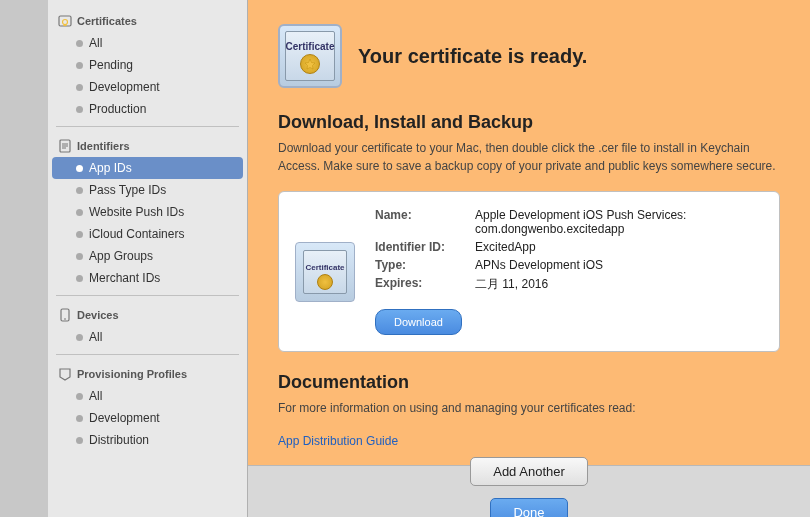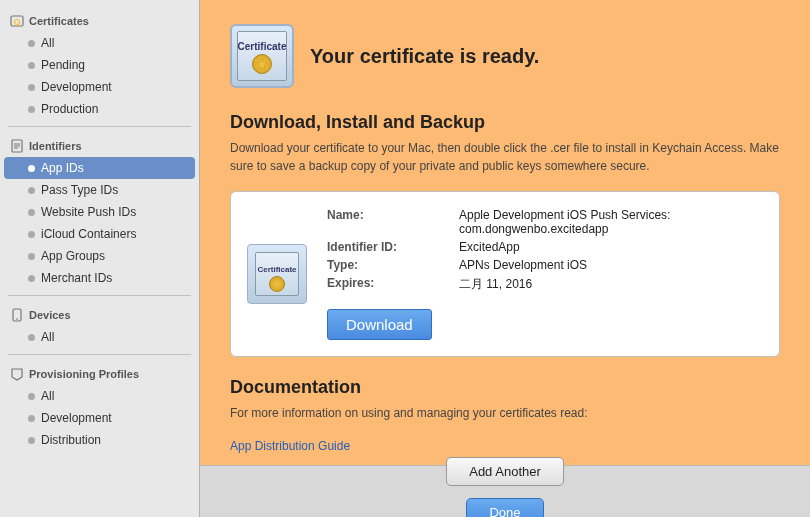--- a/index.html
+++ b/index.html
@@ -11,20 +11,21 @@
       height: 517px;
       overflow: hidden;
       display: flex;
       flex-direction: column;
     }
 
     .app-window {
       display: flex;
       flex: 1;
       overflow: hidden;
+      padding-left: 48px;
     }
 
     
     .sidebar {
       width: 200px;
       background: #e8e8e8;
       border-right: 1px solid #b0b0b0;
       overflow-y: auto;
       flex-shrink: 0;
       padding: 8px 0;
@@ -227,30 +228,29 @@
 
     .cert-info-label {
       width: 100px;
       color: #555;
       font-weight: 700;
     }
 
     .cert-info-value {
       color: #222;
       flex: 1;
-      margin-left: 32px;
     }
 
     .download-btn {
       background: linear-gradient(to bottom, #6aabf0, #4a8be0);
       color: white;
       border: 1px solid #3070c0;
-      border-radius: 3px;
+      border-radius: 10px;
       padding: 6px 18px;
-      font-size: 15px;
+      font-size: 11px;
       cursor: pointer;
       margin-top: 8px;
       display: inline-block;
     }
 
     
     .doc-link {
       color: #2060c0;
       font-size: 12px;
       cursor: pointer;

